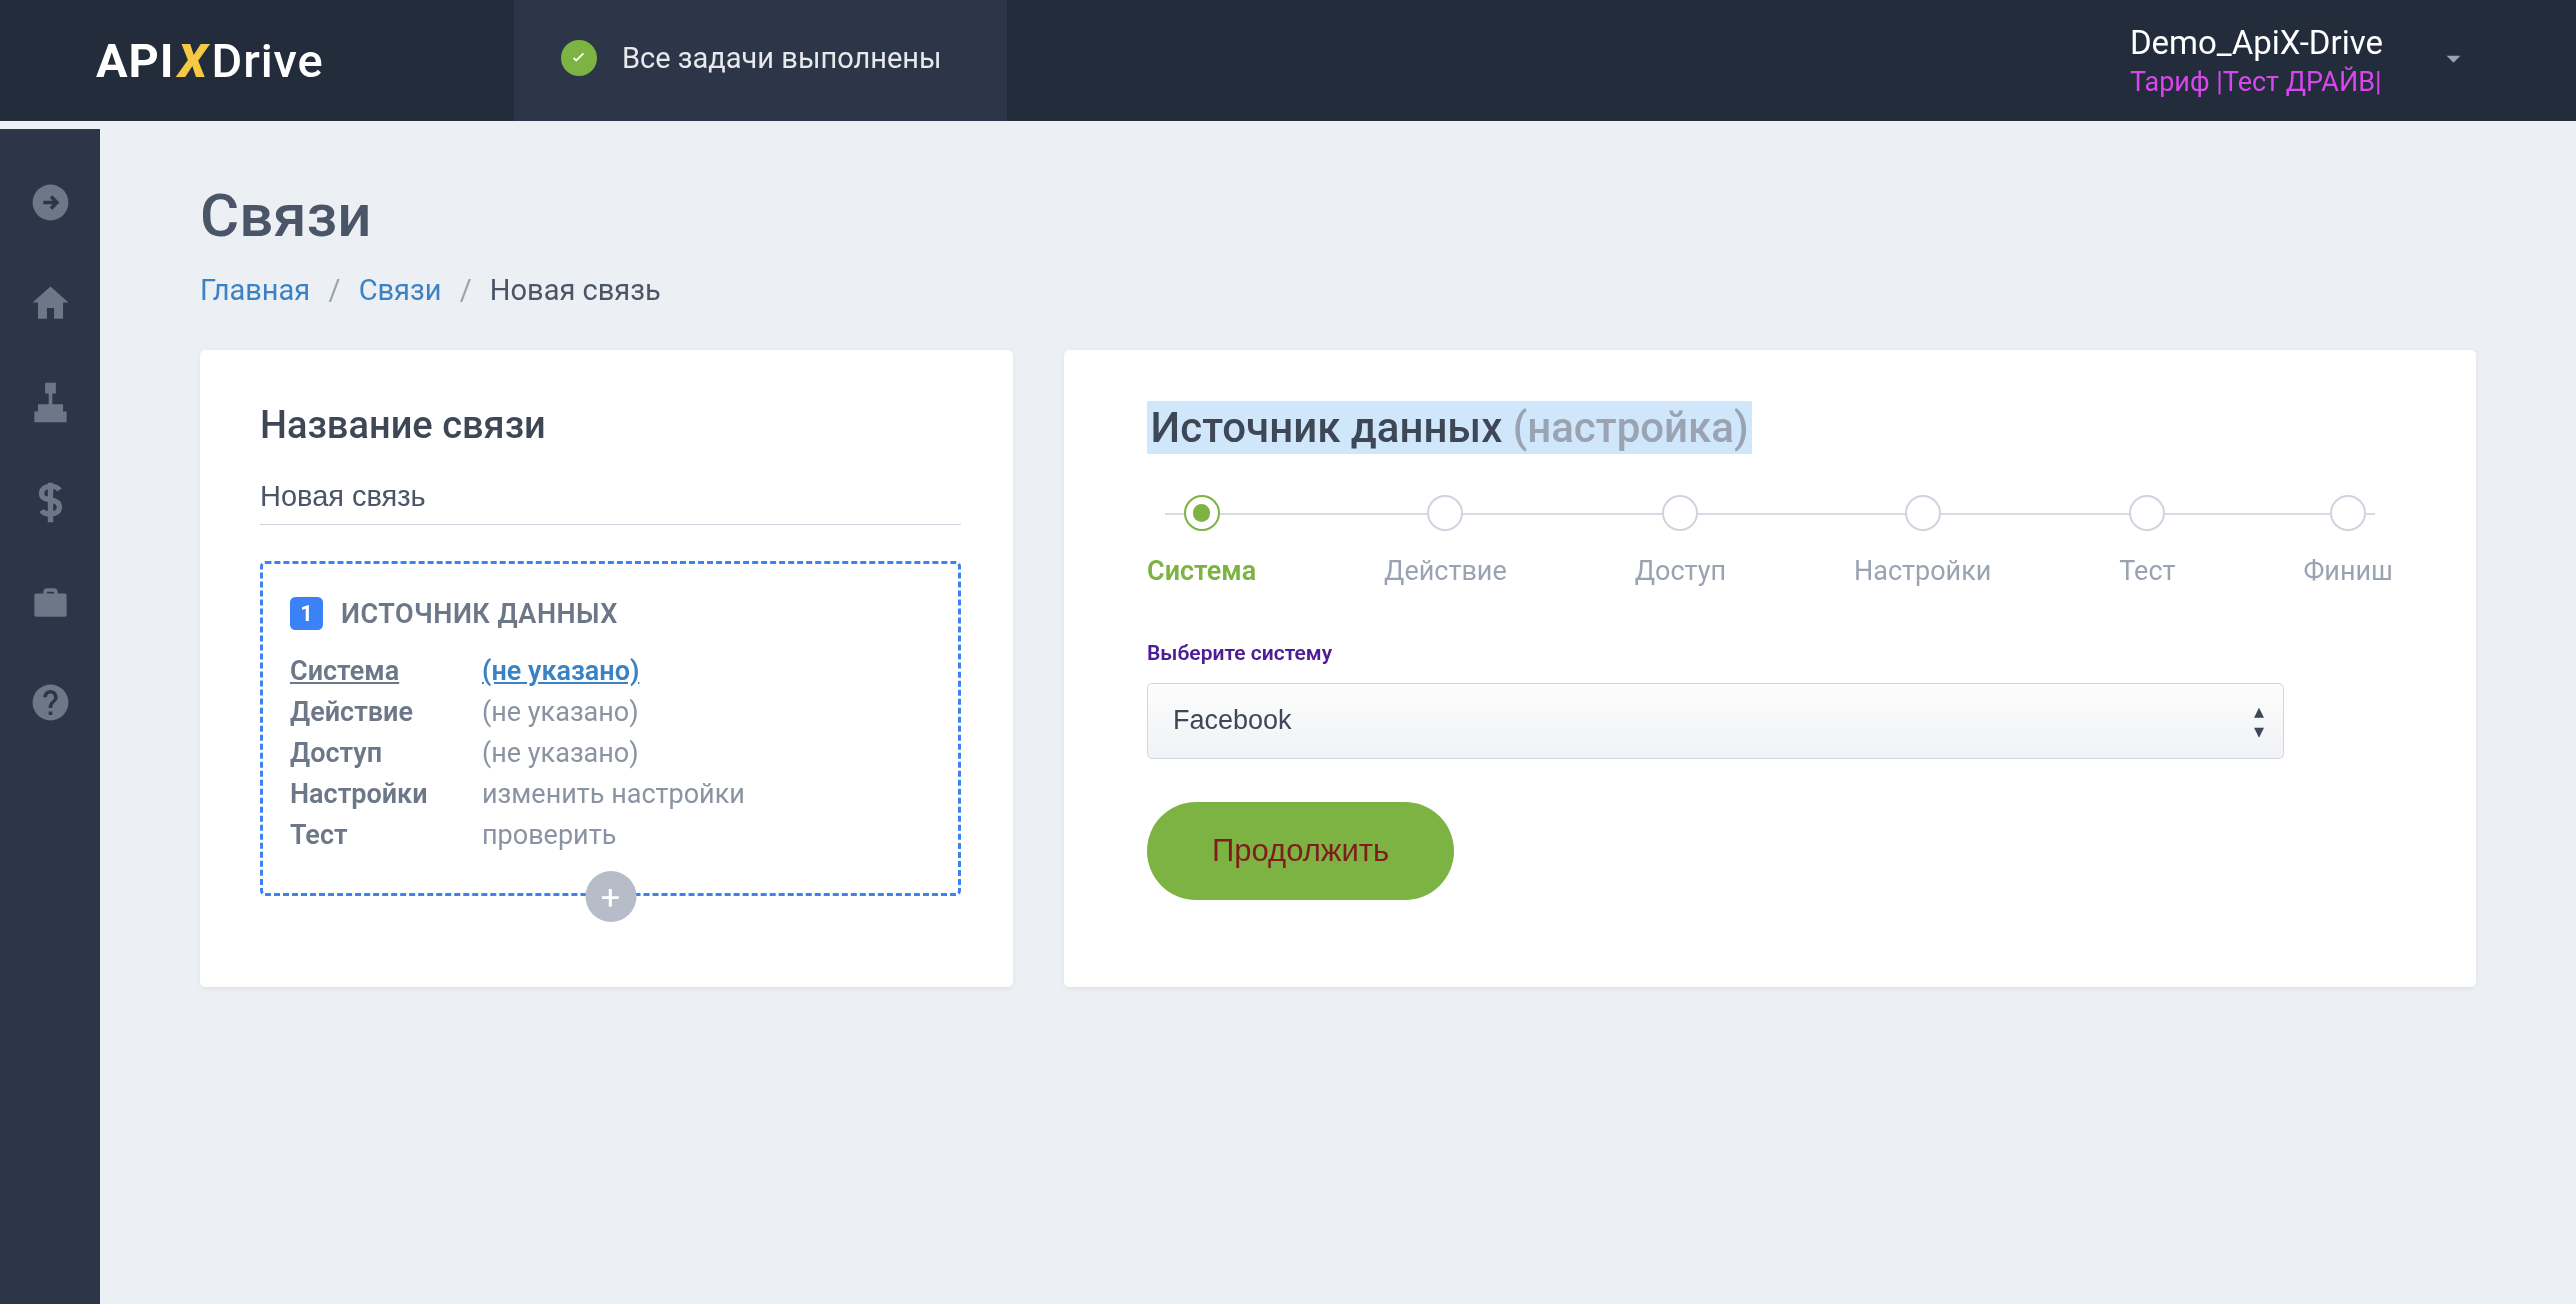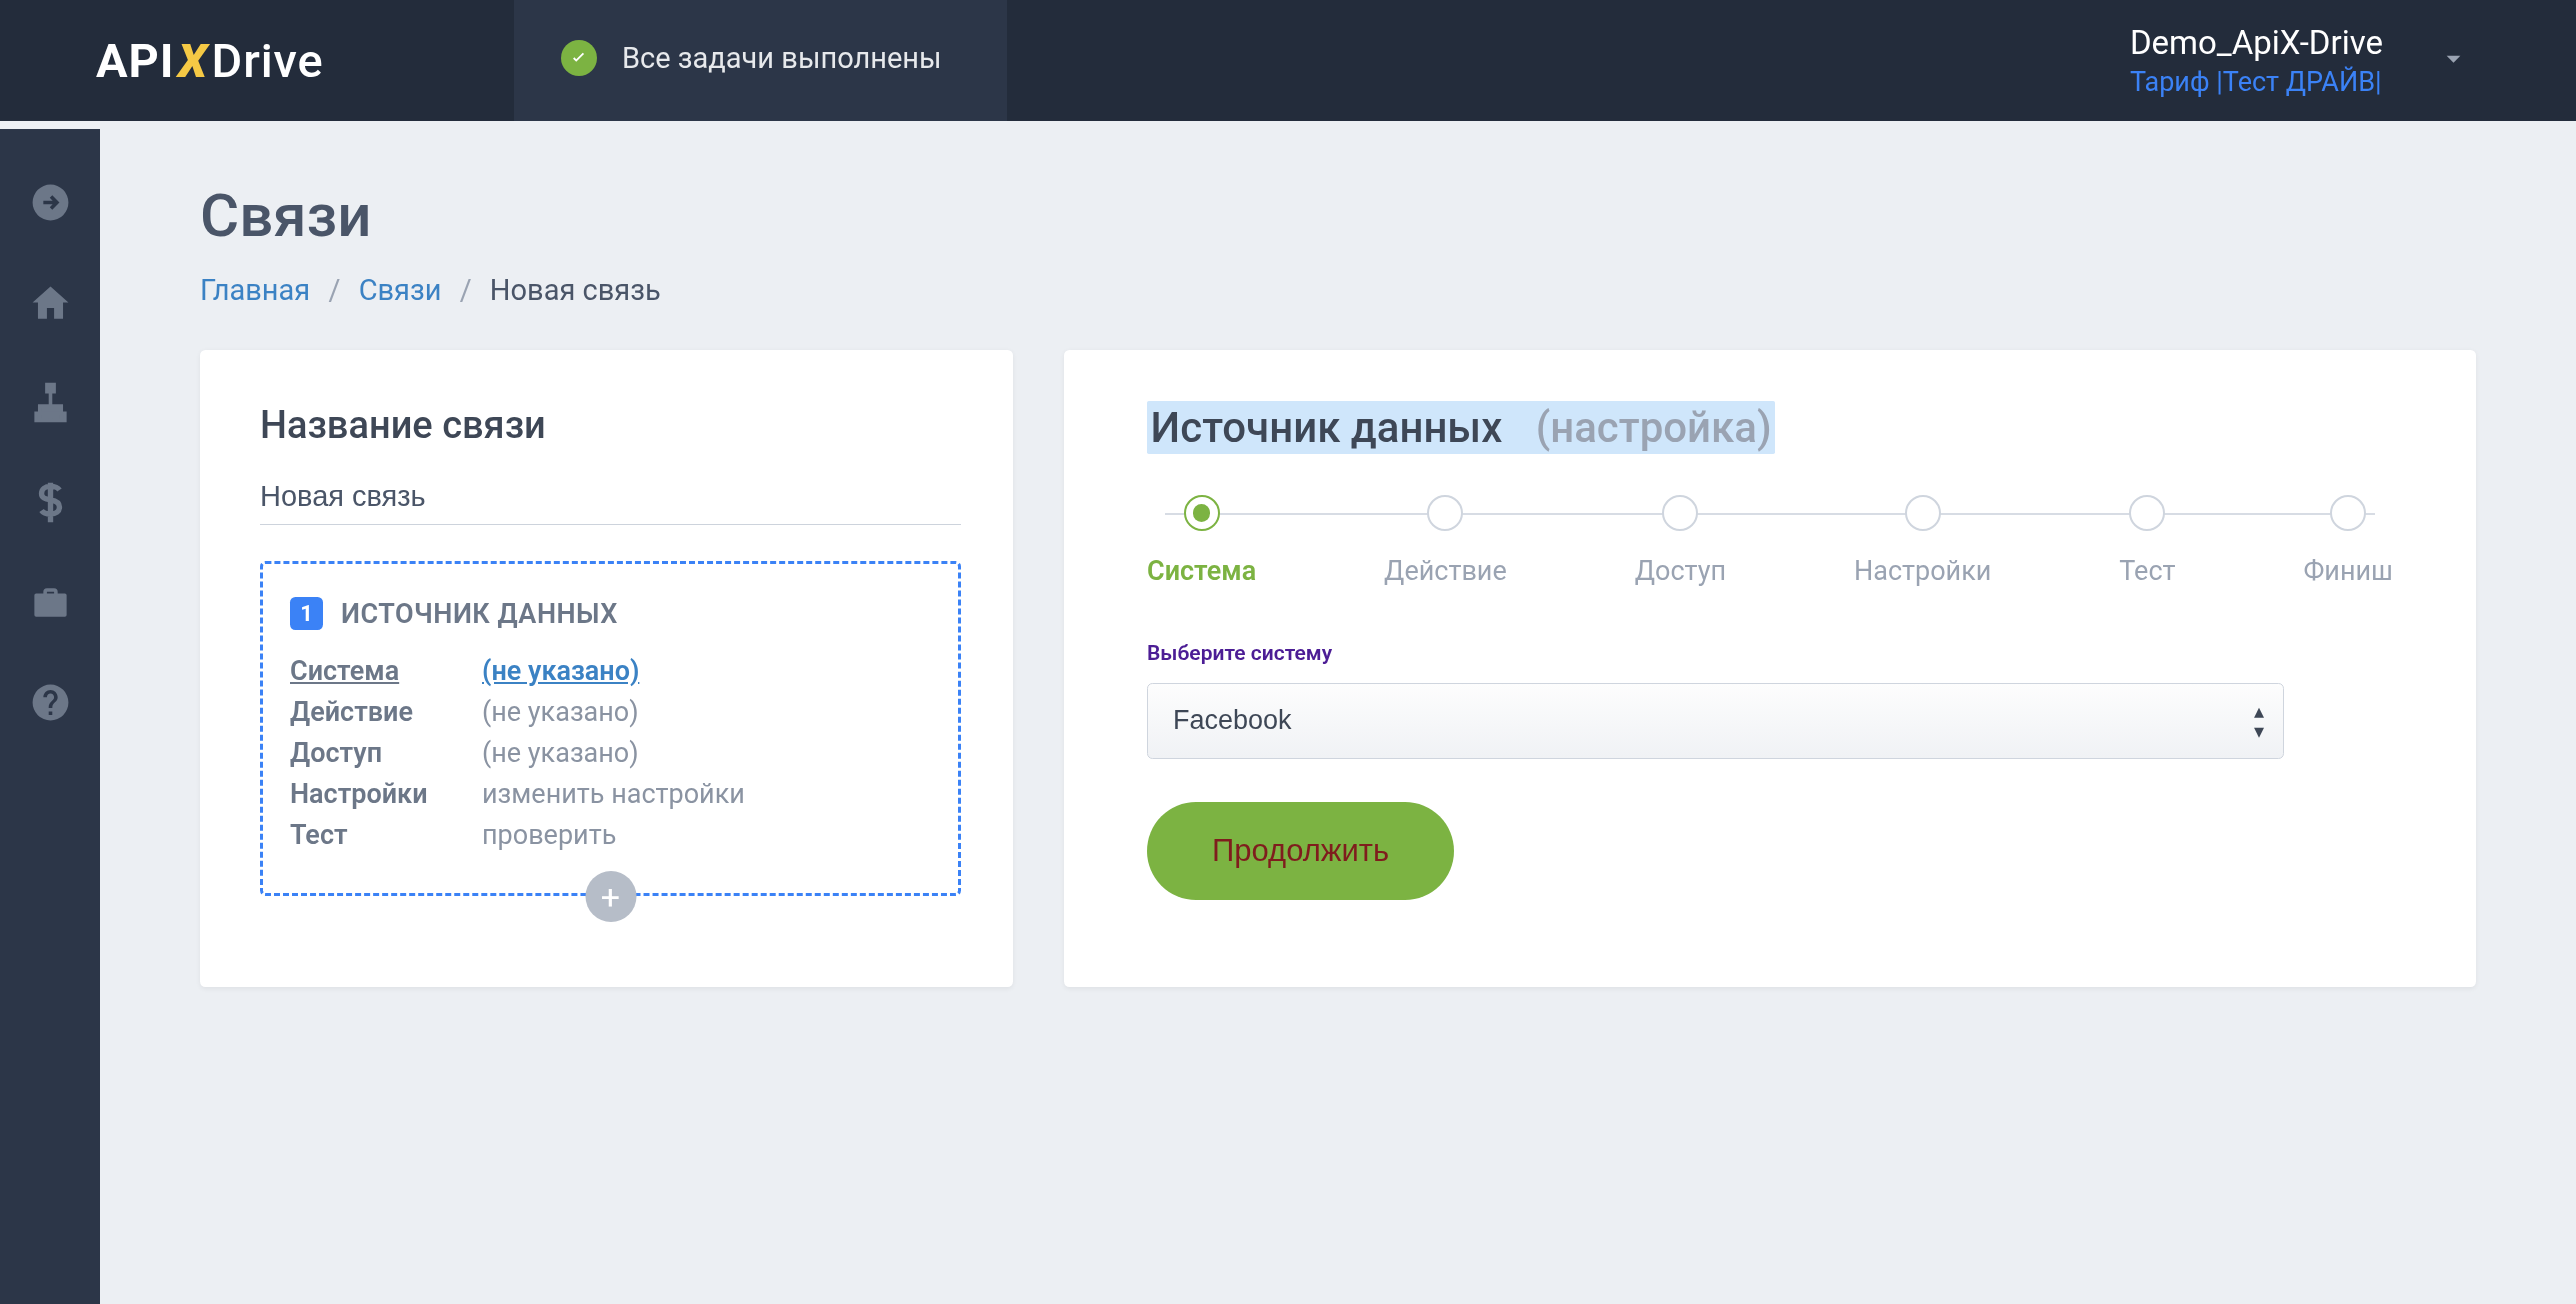--- a/index.html
+++ b/index.html
@@ -47,21 +47,21 @@
   .status-icon svg { width: 22px; height: 22px; }
   .status-text { font-size: 29px; color: #e7e9ec; }
   .spacer { flex: 1; }
   .account {
     display: flex; align-items: center;
     padding-right: 106px;
     color: #e7e9ec;
   }
   .account-info { text-align: left; margin-right: 54px; }
   .account-name { font-size: 33px; color: #fff; margin-bottom: 3.6px; }
-  .account-tariff { font-size: 27px; color: #3b82f6; }
+  .account-tariff { font-size: 27px; color: #d946ef; }
   .account-caret { color: #9aa3b2; }
   .account-caret svg { width: 33px; height: 33px; }
 
   .body { flex: 1; display: flex; }
   .sidebar {
     width: 100px;
     background: #2c3648;
     display: flex;
     flex-direction: column;
     align-items: center;
@@ -146,21 +146,21 @@
     border-radius: 50%;
     background: #b6bdc8;
     color: #fff;
     display: flex; align-items: center; justify-content: center;
     font-size: 34px;
     cursor: pointer;
   }
 
   .right-title { font-size: 42px; font-weight: 500; margin-bottom: 43px; }
   .right-title .hl { background: #cfe6fb; color: #3e4756; padding: 1.8px 3.6px; border-radius: 1.8px; }
-  .right-title .muted { color: #9aa3b2; margin-left: 23px; }
+  .right-title .muted { color: #9aa3b2; }
 
   .stepper { display: flex; align-items: flex-start; justify-content: space-between; margin-bottom: 54px; position: relative; }
   .stepper-line {
     position: absolute;
     top: 18px; left: 18px; right: 18px;
     height: 1.8px;
     background: #d7dce4;
     z-index: 0;
   }
   .step { position: relative; z-index: 1; display: flex; flex-direction: column; align-items: center; }

